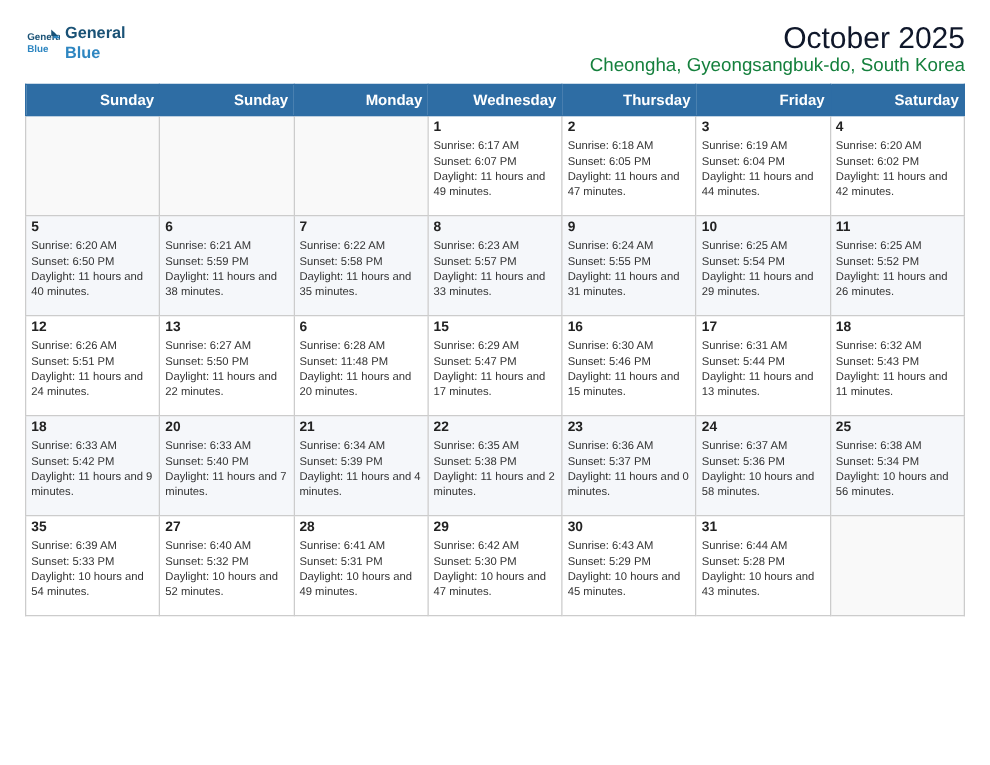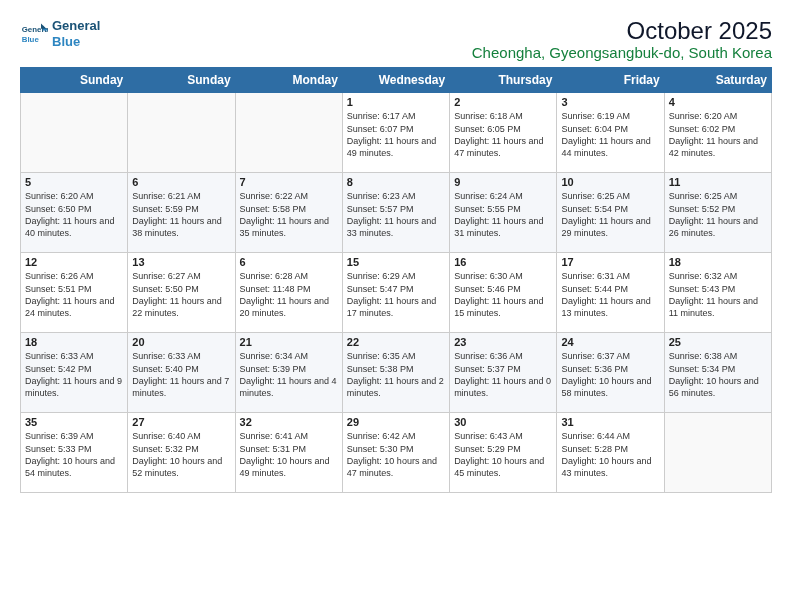--- a/index.html
+++ b/index.html
@@ -320,21 +320,21 @@
 and 54 minutes.</div>
           </td>
           <td>
             <span class="day-num">27</span>
             <div class="cell-text">Sunrise: 6:40 AM
 Sunset: 5:32 PM
 Daylight: 10 hours
 and 52 minutes.</div>
           </td>
           <td>
-            <span class="day-num">32</span>
+            <span class="day-num">28</span>
             <div class="cell-text">Sunrise: 6:41 AM
 Sunset: 5:31 PM
 Daylight: 10 hours
 and 49 minutes.</div>
           </td>
           <td>
             <span class="day-num">29</span>
             <div class="cell-text">Sunrise: 6:42 AM
 Sunset: 5:30 PM
 Daylight: 10 hours

